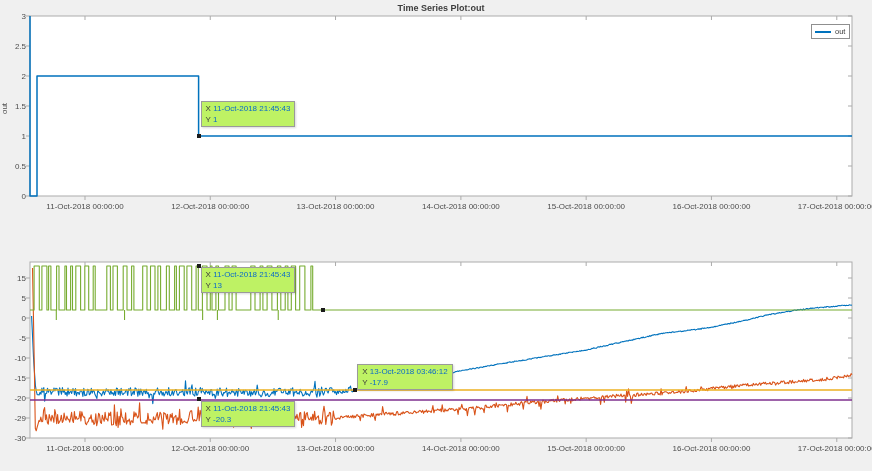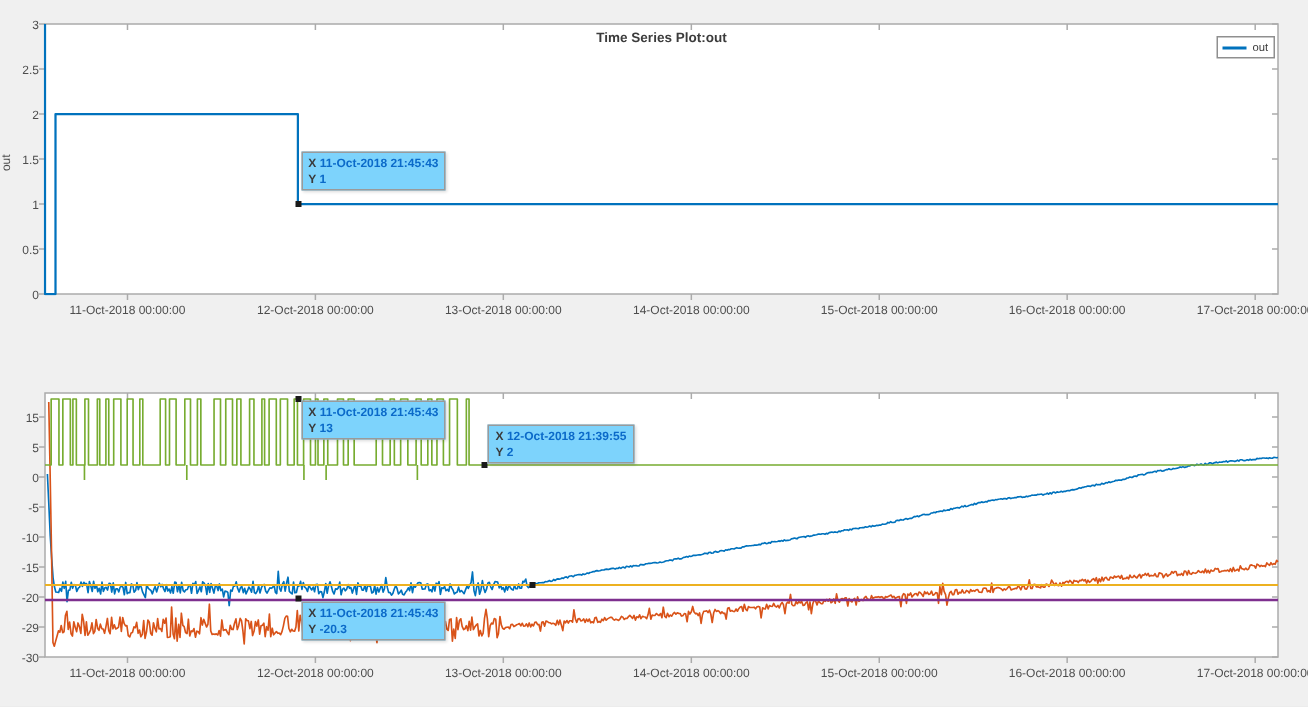--- a/index.html
+++ b/index.html
@@ -1,32 +1,32 @@
 <!DOCTYPE html>
 <html><head>
 <meta charset="utf-8">
 <style>
   html,body{margin:0;padding:0;background:#e9e9e9;}
   #figure{position:relative;width:872px;height:471px;background:#f0f0f0;overflow:hidden;
           font-family:"Liberation Sans",sans-serif;}
   #plot-svg{position:absolute;left:0;top:0;}
   #labels{position:absolute;left:0;top:0;width:872px;height:471px;pointer-events:none;}
-  .chart-title{position:absolute;left:30px;top:20px;width:822px;text-align:center;
+  .chart-title{position:absolute;left:30px;top:3px;width:822px;text-align:center;
                font-size:9px;font-weight:bold;color:#3c3c3c;}
   .y-axis-label{position:absolute;left:-12px;top:104px;width:32px;text-align:center;
                 font-size:8px;color:#4d4d4d;transform:rotate(-90deg);}
   .xtick{position:absolute;transform:translateX(-50%);font-size:8px;color:#4d4d4d;white-space:nowrap;}
   .ytick{position:absolute;width:26px;text-align:right;font-size:8px;color:#4d4d4d;}
   .legend{position:absolute;background:#ffffff;border:1px solid #8f8f8f;padding:2px 4px 2px 3px;
           pointer-events:auto;}
   .legend-row{display:flex;align-items:center;height:9px;}
   .legend-swatch{width:16px;height:2px;margin-right:4px;flex:0 0 16px;}
   .legend-label{font-size:7.5px;color:#3c3c3c;white-space:nowrap;}
-  .dtip{position:absolute;background:#7dd3fc;border:1px solid #9a9a9a;box-shadow:1px 1px 2px rgba(0,0,0,0.15);
-        padding:1px 4px;font-size:8px;font-weight:bold;line-height:11px;white-space:nowrap;pointer-events:auto;}
+  .dtip{position:absolute;background:#bef264;border:1px solid #9a9a9a;box-shadow:1px 1px 2px rgba(0,0,0,0.15);
+        padding:1px 4px;font-size:8px;font-weight:normal;line-height:11px;white-space:nowrap;pointer-events:auto;}
   .dtip .pfx{color:#3a3a3a;}
   .dtip .val{color:#0b6ac9;}
   .dtip-marker{position:absolute;width:4px;height:4px;background:#1a1a1a;pointer-events:auto;}
 </style>
 </head>
 <body>
 
 <div id="figure">
   <svg id="plot-svg" width="872" height="471">
       <rect x="30" y="16" width="822" height="180" fill="#ffffff"></rect>
@@ -158,24 +158,24 @@
       <div class="ytick" style="left: 0px; top: 333.5px;">-5</div>
       <div class="ytick" style="left: 0px; top: 313.5px;">0</div>
       <div class="ytick" style="left: 0px; top: 293.5px;">5</div>
       <div class="ytick" style="left: 0px; top: 273.5px;">15</div>
       <div class="dtip-marker" style="left: 196.592px; top: 264px;"></div>
       <div class="dtip" style="left: 200.592px; top: 267px;">
         <div><span class="pfx">X</span> <span class="val">11-Oct-2018 21:45:43</span></div>
         <div><span class="pfx">Y</span> <span class="val">13</span></div>
       </div>
       <div class="dtip-marker" style="left: 321.372px; top: 308px;"></div>
-      <div class="dtip" style="left: 325.372px; top: 283px;">
-        <div><span class="pfx">X</span> <span class="val">12-Oct-2018 21:39:55</span></div>
-        <div><span class="pfx">Y</span> <span class="val">2</span></div>
+      <div class="dtip-marker" style="left: 353.265px; top: 387.6px;"></div>
+      <div class="dtip" style="left: 357.265px; top: 363.6px;">
+        <div><span class="pfx">X</span> <span class="val">13-Oct-2018 03:46:12</span></div>
+        <div><span class="pfx">Y</span> <span class="val">-17.9</span></div>
       </div>
-      <div class="dtip-marker" style="left: 353.265px; top: 387.6px;"></div>
       <div class="dtip-marker" style="left: 196.592px; top: 397.2px;"></div>
       <div class="dtip" style="left: 200.592px; top: 401.2px;">
         <div><span class="pfx">X</span> <span class="val">11-Oct-2018 21:45:43</span></div>
         <div><span class="pfx">Y</span> <span class="val">-20.3</span></div>
       </div>
     </div>
 </div>
 
 </body></html>

